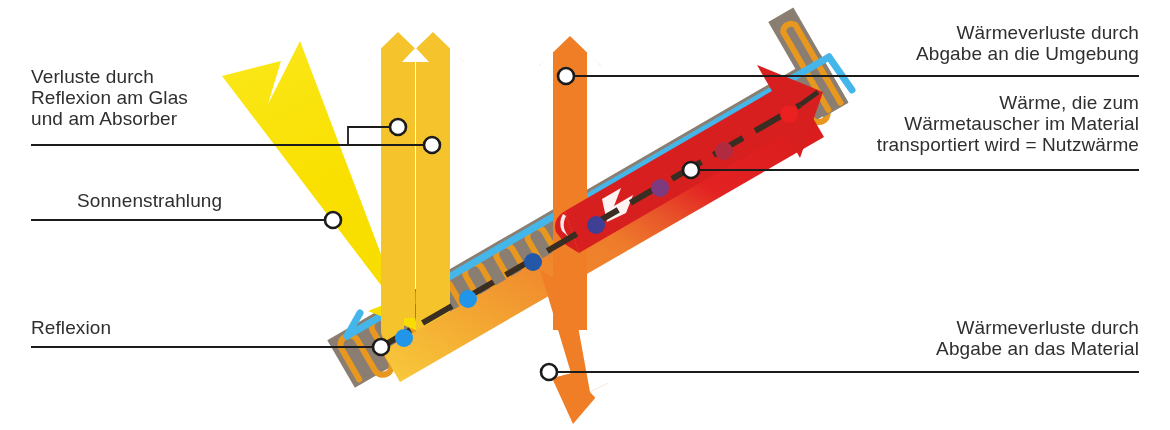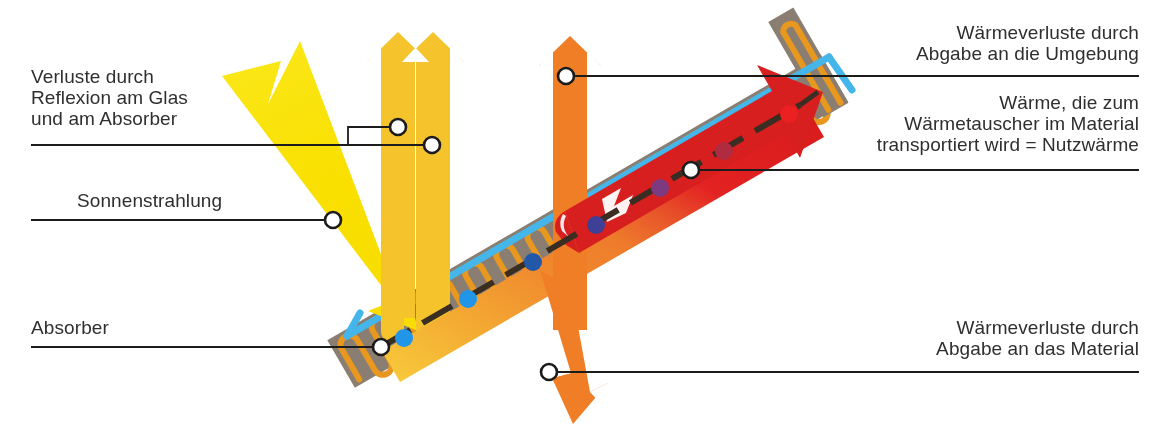--- a/index.html
+++ b/index.html
@@ -148,21 +148,21 @@
         <circle cx="566" cy="76" r="8" fill="#ffffff" stroke="#1c1c1c" stroke-width="2.6"></circle>
         <circle cx="691" cy="170" r="8" fill="#ffffff" stroke="#1c1c1c" stroke-width="2.6"></circle>
         <circle cx="549" cy="372" r="8" fill="#ffffff" stroke="#1c1c1c" stroke-width="2.6"></circle>
       </g>
   </svg>
 
   <div class="lbl lbl-left" style="left:31px;top:66px;" id="lblReflexion">Verluste durch
 Reflexion am Glas
 und am Absorber</div>
   <div class="lbl lbl-left" style="left:31px;top:190px;margin-left:46px;" id="lblSonne">Sonnenstrahlung</div>
-  <div class="lbl lbl-left" style="left:31px;top:317px;" id="lblAbsorber">Absorber</div>
+  <div class="lbl lbl-left" style="left:31px;top:317px;" id="lblAbsorber">Reflexion</div>
 
   <div class="lbl lbl-right" style="right:31px;top:22px;" id="lblUmgebung">Wärmeverluste durch
 Abgabe an die Umgebung</div>
   <div class="lbl lbl-right" style="right:31px;top:92px;" id="lblNutz">Wärme, die zum
 Wärmetauscher im Material
 transportiert wird = Nutzwärme</div>
   <div class="lbl lbl-right" style="right:31px;top:317px;" id="lblMaterial">Wärmeverluste durch
 Abgabe an das Material</div>
 
 </div>

